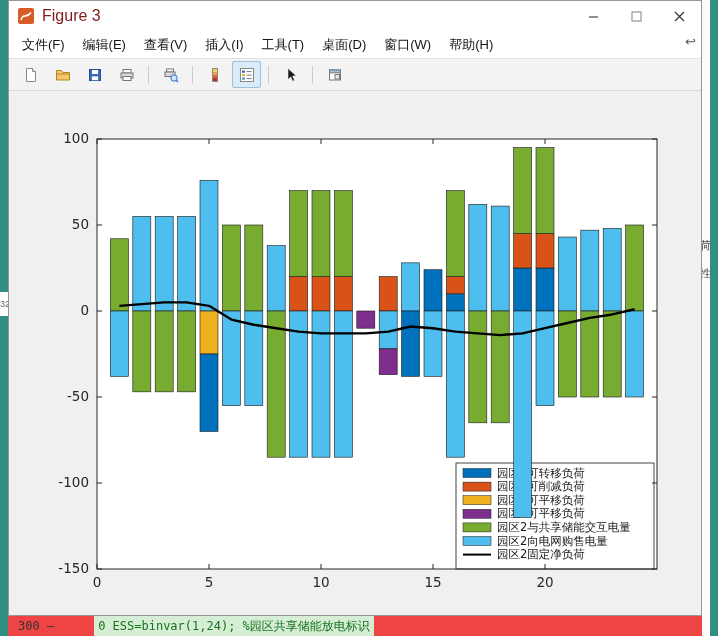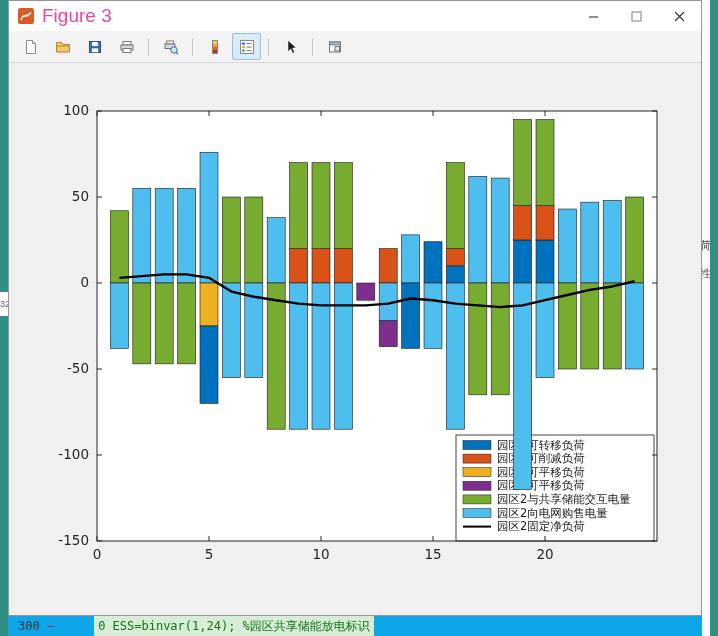--- a/index.html
+++ b/index.html
@@ -9,36 +9,36 @@
     font-family:"Liberation Sans","DejaVu Sans",sans-serif;
   }
   
   .strip{position:absolute;top:0;bottom:0;width:8px;background:#2e8f82;z-index:0}
   .strip-left{left:0}
   .strip-right{right:0}
   .right-sliver{position:absolute;top:0;bottom:0;right:8px;width:8px;background:#fbfbfb;z-index:0;overflow:hidden}
   .right-sliver .frag{position:absolute;left:-2px;font-size:11px;color:#444}
   .left-notch{position:absolute;left:0;top:292px;width:8px;height:24px;background:#fdfdfd;z-index:1;overflow:hidden;font-size:9px;color:#666;line-height:24px}
   .bottom-strip{
-    position:absolute;left:8px;top:616px;width:694px;height:20px;background:#0ea5e9;z-index:0;
+    position:absolute;left:8px;top:616px;width:694px;height:20px;background:#ef4444;z-index:0;
     display:flex;align-items:center;gap:40px;padding-left:10px;box-sizing:border-box;
     font-family:"DejaVu Sans Mono","Liberation Mono",monospace;font-size:12px;white-space:nowrap;overflow:hidden;
   }
   .bottom-strip .lineno{color:#333}
   .bottom-strip .code{color:#17721c;background:#d6eed6;padding:12px 4px}
 
   
   .window{
     position:absolute;left:8px;top:0;width:694px;height:616px;z-index:2;
     background:#fff;border:1px solid #979797;box-sizing:border-box;
     display:flex;flex-direction:column;
   }
   .titlebar{height:30px;flex:0 0 30px;display:flex;align-items:center;background:#fff}
   .title-icon{width:16px;height:16px;margin-left:9px;flex:0 0 16px}
-  .title-text{margin-left:8px;font-size:19px;color:#ec4899}
+  .title-text{margin-left:8px;font-size:16px;color:#7f1d1d}
   .win-controls{margin-left:auto;display:flex;height:100%}
   .win-btn{width:43px;height:100%;display:flex;align-items:center;justify-content:center}
 
   .menubar{
     height:27px;flex:0 0 27px;display:flex;align-items:center;padding-left:4px;
     font-size:13px;color:#141414;border-bottom:1px solid #e2e2e2;position:relative;background:#fff;
   }
   .menu-item{padding:4px 9px;cursor:default}
   .menu-overflow{position:absolute;right:5px;top:3px;color:#555;font-size:13px}
 
@@ -90,20 +90,31 @@
           </svg>
       </div>
       <div class="win-btn close">
         <svg width="11" height="11" viewBox="0 0 11 11">
             <path d="M1 1 L10 10 M10 1 L1 10" stroke="#333" stroke-width="1.2"></path>
           </svg>
       </div>
     </div>
   </div>
 
+  <div class="menubar">
+    <span class="menu-item">文件(F)</span>
+    <span class="menu-item">编辑(E)</span>
+    <span class="menu-item">查看(V)</span>
+    <span class="menu-item">插入(I)</span>
+    <span class="menu-item">工具(T)</span>
+    <span class="menu-item">桌面(D)</span>
+    <span class="menu-item">窗口(W)</span>
+    <span class="menu-item">帮助(H)</span>
+    <span class="menu-overflow">↩</span>
+  </div>
 
   <div class="toolbar">
     <div class="tool-btn">
       <svg width="16" height="16" viewBox="0 0 16 16">
         <path d="M3.5 1.5 h6 l3 3 v10 h-9 z" fill="#fff" stroke="#8a8a8a"></path>
         <path d="M9.5 1.5 v3 h3" fill="#e8e8e8" stroke="#8a8a8a"></path>
       </svg>
     </div>
     <div class="tool-btn">
       <svg width="16" height="16" viewBox="0 0 16 16">

